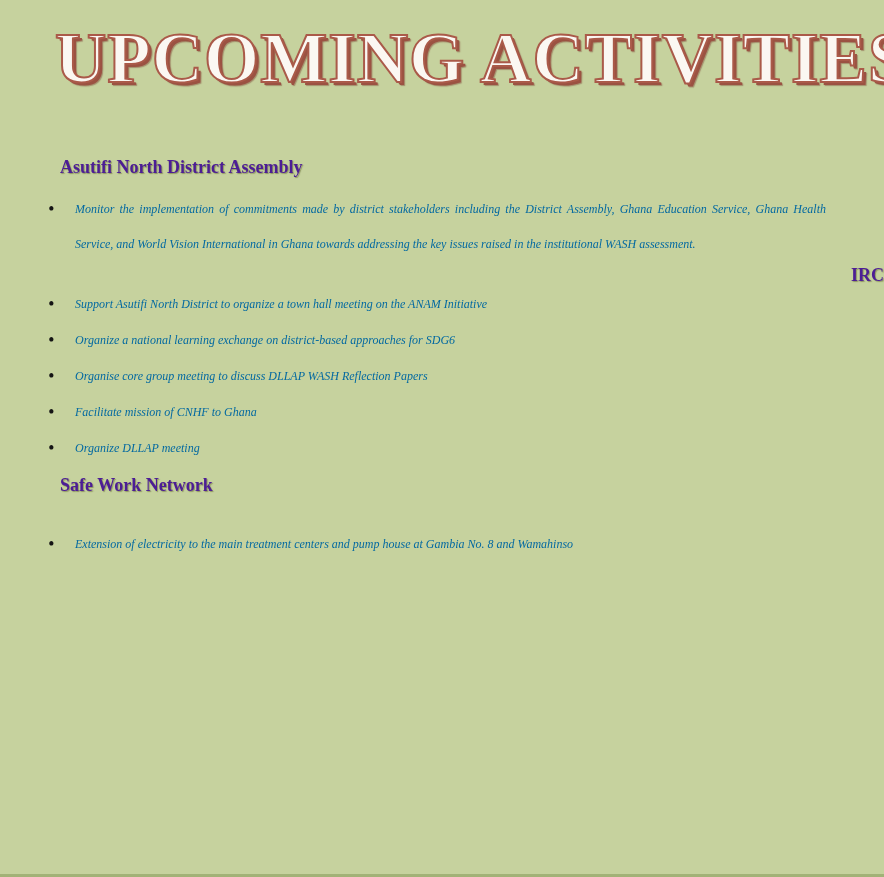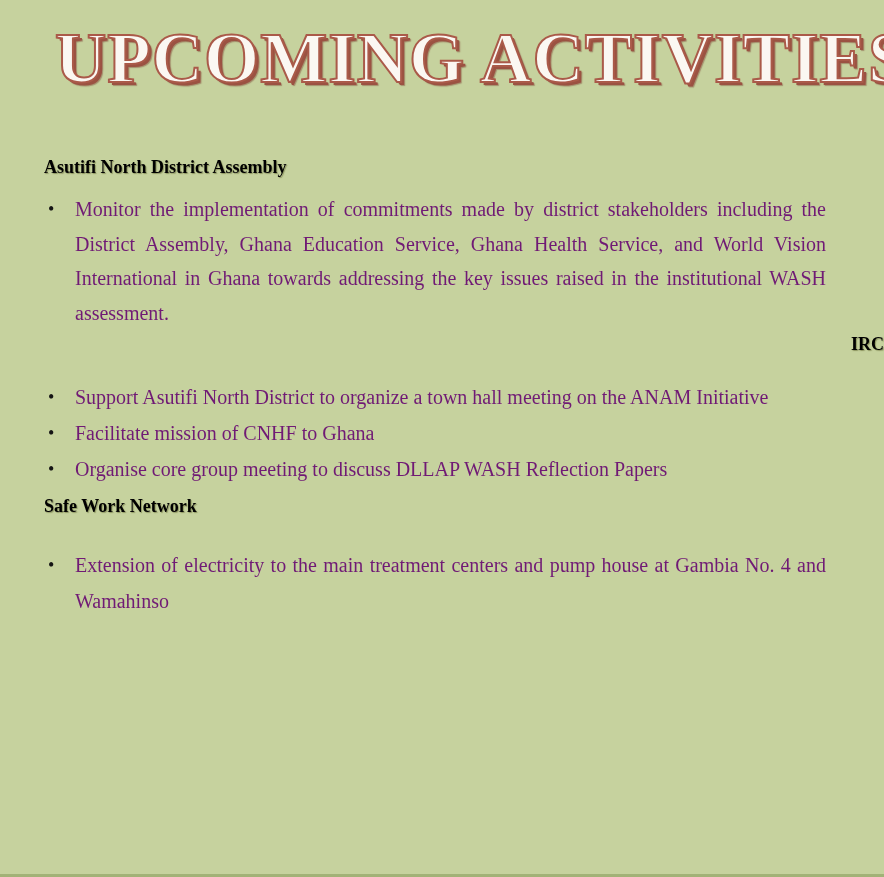--- a/index.html
+++ b/index.html
@@ -26,44 +26,45 @@
     font-size: 71px;
     line-height: 72px;
     font-weight: bold;
     letter-spacing: 1px;
     color: #fbf7f2;
     -webkit-text-stroke: 2px #aa5a49;
     text-shadow: 3px 3px 0 #9b5242, 4px 4px 1px rgba(122, 62, 48, 0.45);
     white-space: nowrap;
   }
   .section-heading {
-    margin: 0 0 0 44px;
+    margin: 0 0 0 60px;
     font-size: 18px;
     line-height: 22px;
     font-weight: bold;
-    color: #000000;
+    color: #4c1d95;
     text-shadow: 1px 1px 1px rgba(95, 100, 45, 0.55);
   }
   .heading-1 { margin-top: 62px; }
   .heading-2 { margin-top: 3px; text-align: right; }
   .heading-3 { margin-top: 8px; }
   ul.bullet-list {
     list-style: none;
     margin: 0;
     padding: 0 58px 0 48px;
   }
   ul.list-1 { margin-top: 14px; }
-  ul.list-2 { margin-top: 24px; }
+  ul.list-2 { }
   ul.list-3 { margin-top: 30px; }
   ul.bullet-list li {
     position: relative;
     padding-left: 27px;
-    font-size: 20px;
+    font-size: 12px;
     line-height: 36px;
-    color: #701a75;
+    color: #0369a1;
+    font-style: italic;
   }
   ul.list-1 li { line-height: 34.5px; }
   ul.bullet-list li::before {
     content: "\2022";
     position: absolute;
     left: 0;
     top: 0;
     font-size: 18px;
     color: #141414;
   }
@@ -85,23 +86,25 @@
   <h1 class="page-title">UPCOMING ACTIVITIES</h1>
 
   <h2 class="section-heading heading-1">Asutifi North District Assembly</h2>
   <ul class="bullet-list list-1">
     <li class="justified">Monitor the implementation of commitments made by district stakeholders including the District Assembly, Ghana Education Service, Ghana Health Service, and World Vision International in Ghana towards addressing the key issues raised in the institutional WASH assessment.</li>
   </ul>
 
   <h2 class="section-heading heading-2">IRC</h2>
   <ul class="bullet-list list-2">
     <li>Support Asutifi North District to organize a town hall meeting on the ANAM Initiative</li>
+    <li>Organize a national learning exchange on district-based approaches for SDG6</li>
+    <li>Organise core group meeting to discuss DLLAP WASH Reflection Papers</li>
     <li>Facilitate mission of CNHF to Ghana</li>
-    <li>Organise core group meeting to discuss DLLAP WASH Reflection Papers</li>
+    <li>Organize DLLAP meeting</li>
   </ul>
 
   <h2 class="section-heading heading-3">Safe Work Network</h2>
   <ul class="bullet-list list-3">
-    <li class="justified">Extension of electricity to the main treatment centers and pump house at Gambia No. 4 and Wamahinso</li>
+    <li class="justified">Extension of electricity to the main treatment centers and pump house at Gambia No. 8 and Wamahinso</li>
   </ul>
 
   <div class="bottom-edge"></div>
 </div>
 
 </body></html>

